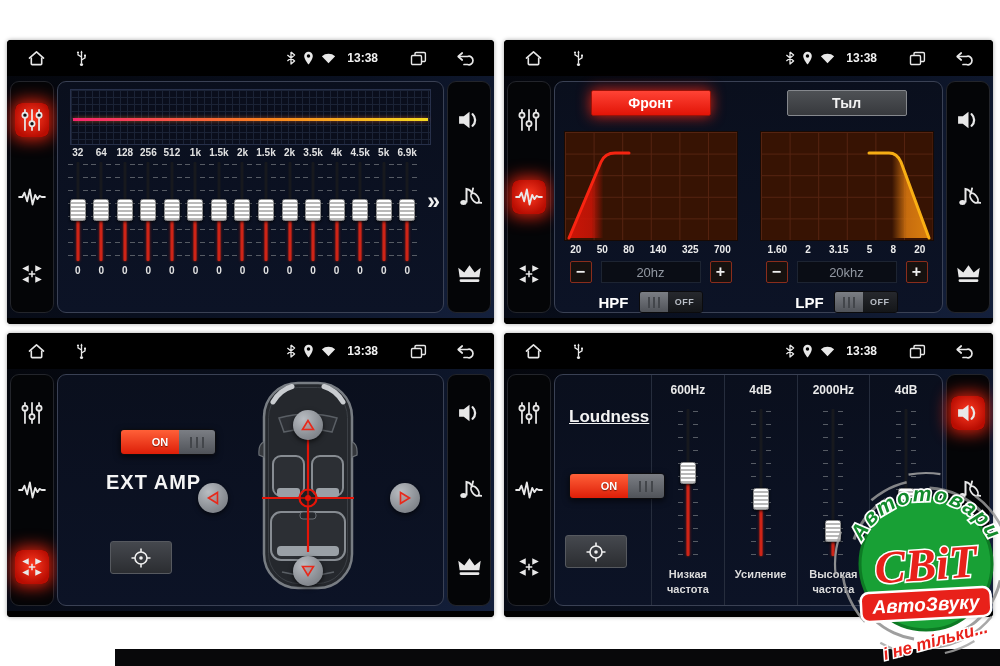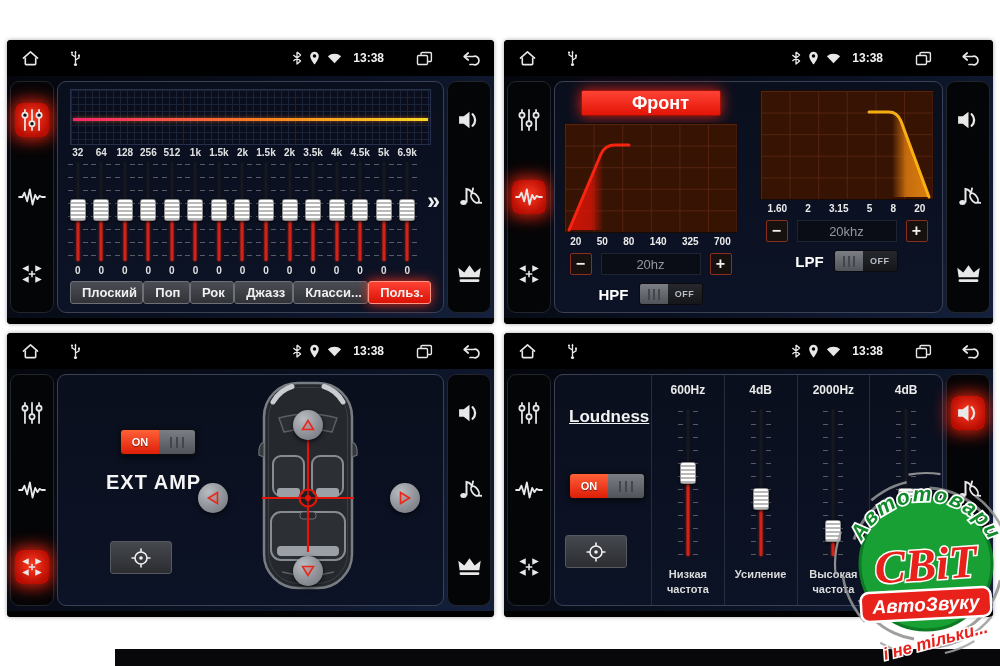--- a/index.html
+++ b/index.html
@@ -1,19 +1,19 @@
 <!DOCTYPE html>
 <html><head>
 <meta charset="utf-8">
 <style>
   html,body{margin:0;padding:0;background:#ffffff;font-family:"Liberation Sans",sans-serif;}
   .stage{position:relative;width:1000px;height:666px;background:#fff;overflow:hidden;}
   .screen{position:absolute;height:284px;background:#000;border-radius:4px;overflow:hidden;box-shadow:0 0 4px rgba(0,0,0,.35);}
   
-  .statusbar{position:absolute;top:0;left:0;right:0;height:36px;background:#000;display:flex;align-items:center;padding:0 14px;box-sizing:border-box;gap:30px;}
+  .statusbar{position:absolute;top:0;left:0;right:0;height:36px;background:#000;display:flex;align-items:center;padding:0 20px;box-sizing:border-box;gap:30px;}
   .sb-right{margin-left:auto;display:flex;align-items:center;gap:7px;}
   .sb-time{color:#f2f2f2;font-size:12px;font-weight:bold;margin:0 4px;}
   .sb-gap{width:14px;}
   .icon svg{display:block;}
   
   .body{position:absolute;top:36px;left:0;right:0;bottom:6px;background:linear-gradient(125deg,#04060c 0%,#0a1122 55%,#14203c 100%);}
   .bottombar{position:absolute;left:0;right:0;bottom:0;height:6px;background:#000;}
   .side-panel{position:absolute;top:5px;bottom:5px;width:44px;background:#040507;border:1px solid #23252b;border-radius:9px;display:flex;flex-direction:column;justify-content:space-around;align-items:center;box-sizing:border-box;}
   .side-left{left:3px;} .side-right{right:3px;}
   .side-icon{width:34px;height:34px;display:flex;align-items:center;justify-content:center;border-radius:7px;}
@@ -32,37 +32,37 @@
   .vs-ticks{position:absolute;top:4px;bottom:4px;width:5px;background-image:repeating-linear-gradient(180deg,#565b64 0 1px,transparent 1px 13px);}
   .vs-ticks.tl{left:1px;} .vs-ticks.tr{right:1px;}
   .vs-knob{position:absolute;left:50%;transform:translateX(-50%);width:16px;height:22px;border-radius:2.5px;background:repeating-linear-gradient(180deg,#ffffff 0 2px,#b9b9b9 2px 4px);border:1px solid #8e8e8e;box-shadow:0 1px 3px rgba(0,0,0,.8);box-sizing:border-box;}
   .eq-more{position:absolute;right:3px;top:108px;color:#f0f0f0;font-size:23px;font-weight:bold;line-height:1;cursor:pointer;}
   .eq-presets{display:flex;justify-content:space-between;margin:3px 12px 0 12px;}
   .preset-btn{min-width:42px;padding:3px 11px;font-size:13px;font-weight:bold;color:#f0f0f0;text-align:center;background:linear-gradient(180deg,#4a4d53 0%,#313338 100%);border:1px solid #6d7077;border-radius:3px;box-sizing:border-box;}
   .preset-btn.active{background:linear-gradient(180deg,#ff4234 0%,#d91205 100%);border-color:#ff9384;box-shadow:0 0 12px rgba(255,50,30,.9);}
   
   .xcols{display:flex;justify-content:center;gap:20px;padding-top:8px;}
   .xcol{display:flex;flex-direction:column;align-items:center;}
-  .xtab{width:118px;height:24px;display:flex;align-items:center;justify-content:center;font-size:18px;font-weight:bold;color:#f2f2f2;border-radius:2px;background:linear-gradient(180deg,#4e5155 0%,#37393d 100%);border:1px solid #85888d;margin-bottom:7px;padding-left:20px;}
+  .xtab{width:118px;height:24px;display:flex;align-items:center;justify-content:center;font-size:14px;font-weight:bold;color:#f2f2f2;border-radius:2px;background:linear-gradient(180deg,#4e5155 0%,#37393d 100%);border:1px solid #85888d;margin-bottom:15px;}
   .xtab.active{background:linear-gradient(180deg,#ff4335 0%,#e21407 100%);border-color:#991309;color:#fff;box-shadow:0 0 14px rgba(255,40,20,.85);}
   .xgraph{position:relative;width:172px;height:108px;background-color:#371303;background-image:linear-gradient(#552310 1px,transparent 1px),linear-gradient(90deg,#552310 1px,transparent 1px);background-size:28.6px 21.6px;border:1px solid #180a04;}
   .xgraph svg{position:absolute;inset:0;}
   .xticks{display:flex;justify-content:space-around;width:176px;margin-top:3px;}
   .xticks span{font-size:10px;font-weight:bold;color:#ececec;}
   .stepper{display:flex;align-items:center;gap:9px;margin-top:6px;}
   .step-btn{width:22px;height:22px;display:flex;align-items:center;justify-content:center;font-size:16px;font-weight:bold;color:#efefef;background:#16110f;border:1px solid #8a2d1c;border-radius:2px;box-sizing:border-box;}
   .step-val{width:100px;height:22px;display:flex;align-items:center;justify-content:center;font-size:13px;color:#9298a2;background:#0a0d15;border:1px solid #1d2432;box-sizing:border-box;}
   .filter-row{display:flex;align-items:center;gap:10px;margin-top:8px;}
   .filter-label{font-size:15px;font-weight:bold;color:#fff;}
   .sw{display:flex;height:20px;border-radius:3px;overflow:hidden;border:1px solid #0b0b0d;}
   .sw-grip{width:28px;background-image:linear-gradient(#43464b,#43464b),linear-gradient(#43464b,#43464b),linear-gradient(#43464b,#43464b),linear-gradient(180deg,#7b7e84,#505359);background-size:2px 11px,2px 11px,2px 11px,100% 100%;background-position:8px center,13px center,18px center,0 0;background-repeat:no-repeat;}
   .sw-off{width:34px;display:flex;align-items:center;justify-content:center;font-size:9px;font-weight:bold;letter-spacing:.5px;color:#b9bec6;background:linear-gradient(180deg,#26282d,#141619);}
   
   .sw-on{display:flex;height:24px;border-radius:4px;overflow:hidden;border:1px solid #0d0d10;box-shadow:0 2px 6px rgba(0,0,0,.6);}
-  .sw-on .on-part{width:38px;display:flex;align-items:center;justify-content:center;font-size:11px;font-weight:bold;color:#fff;background:linear-gradient(180deg,#ff6038 0%,#dd1e08 100%);text-shadow:0 1px 1px rgba(0,0,0,.5);}
+  .sw-on .on-part{width:38px;display:flex;align-items:center;justify-content:center;font-size:11px;font-weight:bold;color:#fff;background:linear-gradient(180deg,#ff6038 0%,#dd1e08 100%);text-shadow:0 1px 1px rgba(0,0,0,.5);padding-left:20px;}
   .sw-on .sw-grip{width:36px;background-position:11px center,17px center,23px center,0 0;}
   .target-btn{width:62px;height:33px;display:flex;align-items:center;justify-content:center;background:linear-gradient(180deg,#45484e 0%,#2b2d31 100%);border:1px solid #56595f;border-radius:3px;box-sizing:border-box;}
   
   .bal-toggle{position:absolute;left:62px;top:54px;}
   .bal-label{position:absolute;left:48px;top:96px;font-size:20px;font-weight:bold;color:#f4f4f4;letter-spacing:1px;}
   .bal-target{position:absolute;left:52px;top:166px;}
   .car-wrap{position:absolute;left:200px;top:5px;width:100px;height:212px;}
   .dir-btn{position:absolute;width:30px;height:30px;border-radius:50%;background:radial-gradient(circle at 35% 30%,#b9bdc2 0%,#8e9298 55%,#6e7278 100%);display:flex;align-items:center;justify-content:center;box-shadow:0 2px 5px rgba(0,0,0,.65);}
   
   .loud-wrap{display:flex;height:100%;}
@@ -336,28 +336,20 @@
                 <div class="vs-ticks tl"></div>
                 <div class="vs-ticks tr"></div>
                 <div class="vs-track"></div>
                 <div class="vs-fill" style="top:57px;bottom:3px;"></div>
                 <div class="vs-knob" style="top:39px;"></div>
               </div>
               <div class="eq-val">0</div>
             </div>
           </div>
         <div class="eq-more">»</div>
-        <div class="eq-presets">
-            <div class="preset-btn">Плоский</div>
-            <div class="preset-btn">Поп</div>
-            <div class="preset-btn">Рок</div>
-            <div class="preset-btn">Джазз</div>
-            <div class="preset-btn">Класси...</div>
-            <div class="preset-btn active">Польз.</div>
-          </div>
       </div>
       <div class="side-panel side-right">
           <div class="side-icon">
             <span class="icon">
               <svg width="25" height="22" viewBox="0 0 24 20">
                 <polygon points="2,6.5 6.5,6.5 12,2 12,18 6.5,13.5 2,13.5" fill="#e8e8e8"></polygon>
                 <path d="M15 4.5 A7.5 7.5 0 0 1 15 15.5" fill="none" stroke="#e8e8e8" stroke-width="2.2" stroke-linecap="round"></path>
               </svg>
             </span>
           </div>
@@ -506,20 +498,21 @@
             </div>
             <div class="filter-row">
               <span class="filter-label">HPF</span>
               <div class="sw">
                 <div class="sw-grip"></div>
                 <div class="sw-off">OFF</div>
               </div>
             </div>
           </div>
           <div class="xcol">
+            <div class="xtab">Тыл</div>
             <div class="xgraph">
               <svg width="172" height="108" viewBox="0 0 172 108">
                 <defs>
                   <linearGradient id="gl" x1="0" y1="0" x2="1" y2="0">
                     <stop offset="0.50" stop-color="#e07c10" stop-opacity="0"></stop>
                     <stop offset="0.70" stop-color="#e07c10" stop-opacity="0.85"></stop>
                     <stop offset="1" stop-color="#e8890f" stop-opacity="0.92"></stop>
                   </linearGradient>
                 </defs>
                 <path d="M94 21 L128 21 Q136 21 140 30 L168 106 L94 106 Z" fill="url(#gl)"></path>

